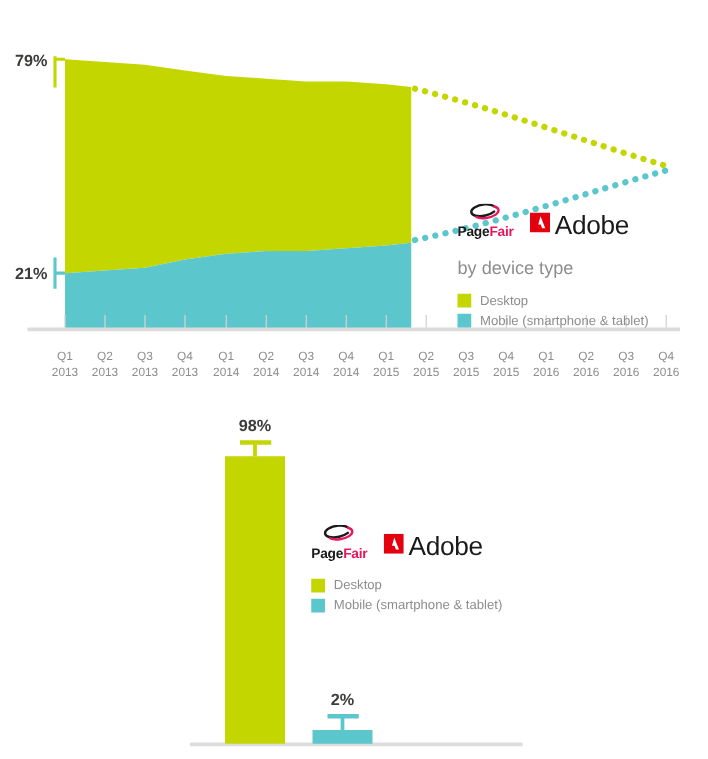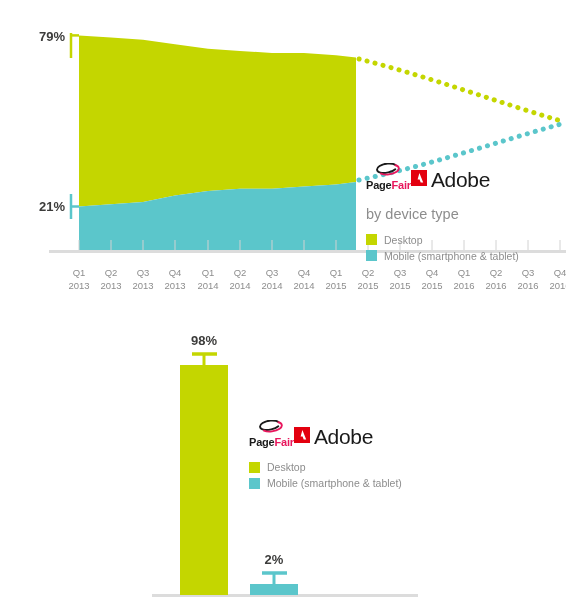--- a/index.html
+++ b/index.html
@@ -20,21 +20,21 @@
     position: absolute;
     inset: 0;
   }
 
   
   .panel {
     position: absolute;
     left: 0;
     width: 566px;
   }
-  #panel-visits { top: 4px; height: 310px; padding-left: 27px; }
+  #panel-visits { top: 16px; height: 310px; }
   #panel-adblock { top: 310px; height: 297px; }
 
   .panel svg {
     display: block;
   }
 
   
   .value-label {
     font-size: 13px;
     font-weight: bold;
@@ -52,20 +52,21 @@
   .caption {
     position: absolute;
     font-family: "Liberation Sans", sans-serif;
   }
   #caption-visits { left: 366px; top: 163px; width: 196px; }
   #caption-adblock { left: 249px; top: 420px; width: 300px; }
 
   .brandbar {
     display: flex;
     align-items: flex-end;
+    gap: 13px;
     margin-bottom: 14px;
   }
   .pagefair-logo {
     display: flex;
     flex-direction: column;
     align-items: center;
     line-height: 1;
   }
   .pagefair-mark { margin-bottom: 1px; }
   .pagefair-word {

